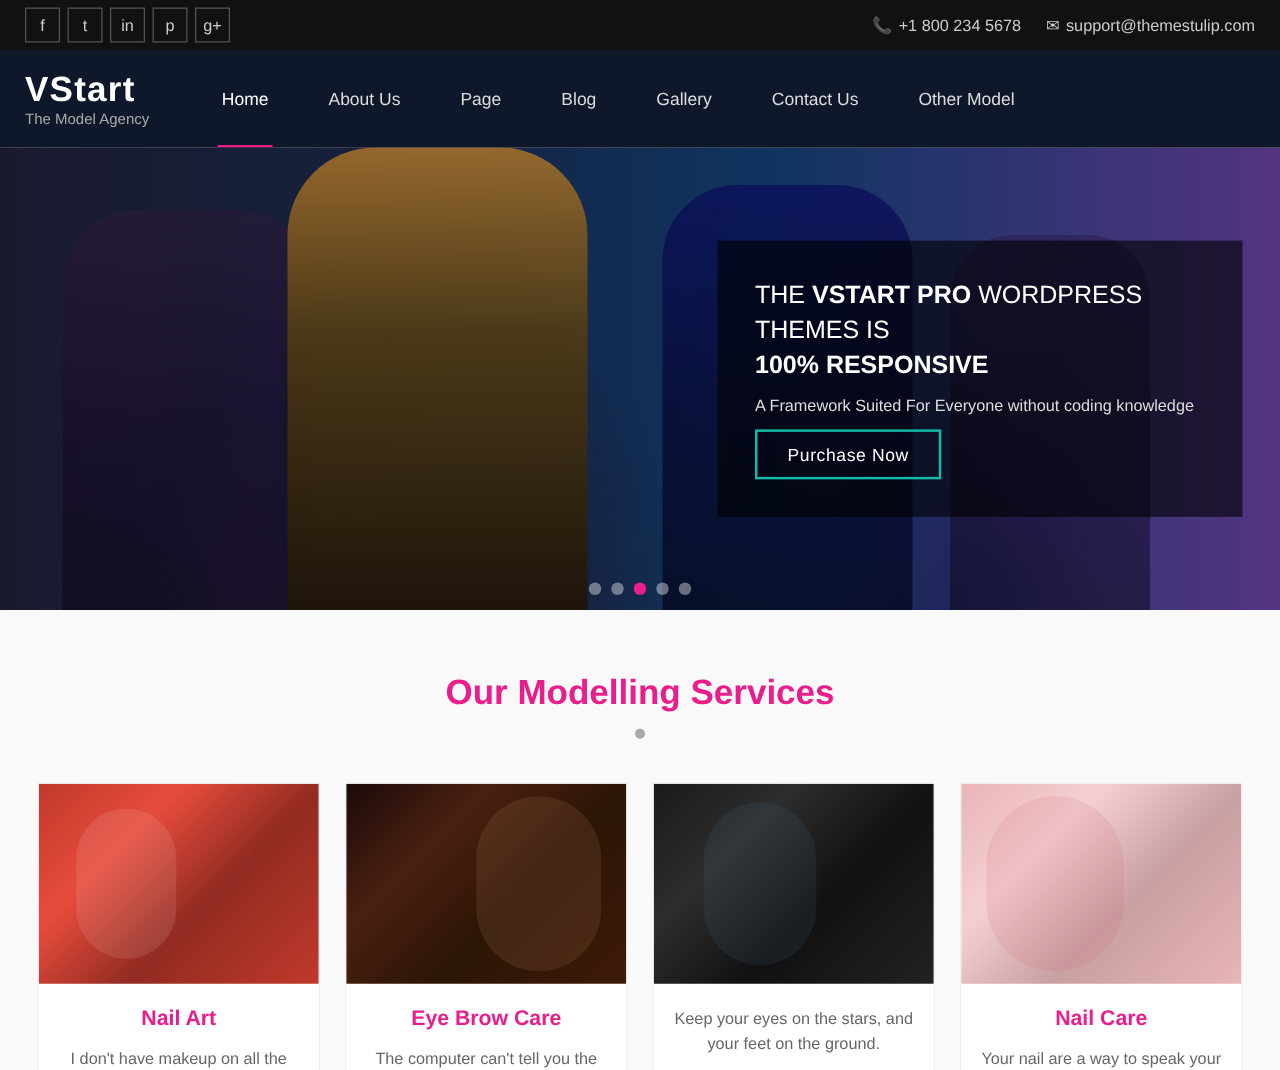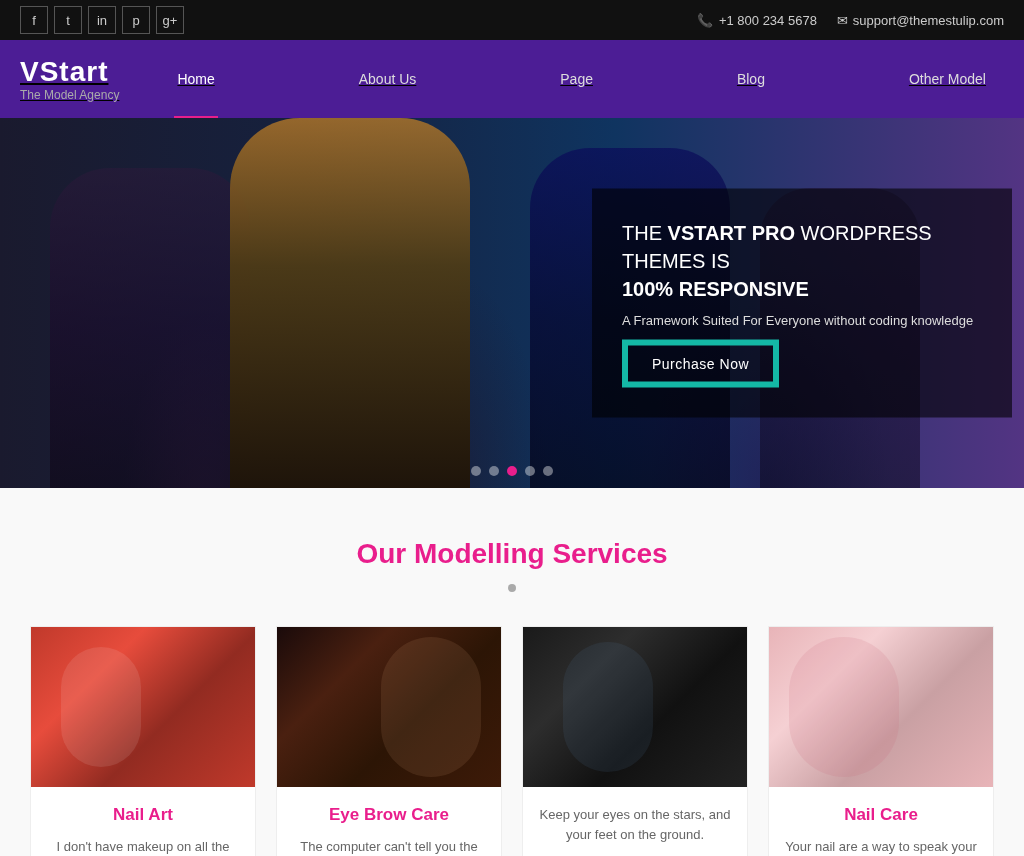--- a/index.html
+++ b/index.html
@@ -20,31 +20,30 @@
       width: 28px; height: 28px;
       border: 1px solid #555;
       display: flex; align-items: center; justify-content: center;
       color: #ccc; font-size: 13px; cursor: pointer;
     }
     .contact-info { display: flex; gap: 20px; align-items: center; }
     .contact-item { display: flex; align-items: center; gap: 5px; }
 
     
     .header {
-      background: #4c1d95;
+      background: #0f172a;
       display: flex;
       align-items: center;
       padding: 0 20px;
       height: 78px;
-      text-decoration: underline;
     }
     .logo { flex: 0 0 auto; margin-right: 40px; }
     .logo-title { color: #fff; font-size: 28px; font-weight: bold; letter-spacing: 1px; }
     .logo-sub { color: #aaa; font-size: 12px; text-align: center; }
-    .nav { display: flex; gap: 0; flex: 1; justify-content: space-between; }
+    .nav { display: flex; gap: 12px; flex: 1; justify-content: flex-start; }
     .nav-item {
       color: #ddd;
       font-size: 14px;
       padding: 0 18px;
       height: 78px;
       display: flex; align-items: center;
       cursor: pointer;
       position: relative;
       white-space: nowrap;
     }
@@ -106,42 +105,42 @@
     }
     .fig4 {
       width: 160px; height: 300px;
       background: linear-gradient(180deg, #2a1a4a 0%, #15082a 60%, #0a0515 100%);
       margin-left: 30px;
       border-radius: 50px 50px 0 0;
       opacity: 0.5;
     }
     .hero-text-box {
       position: absolute;
-      right: 12px; top: 50%;
+      right: 30px; top: 50%;
       transform: translateY(-50%);
       background: rgba(0,0,0,0.6);
       padding: 30px 30px;
       max-width: 420px;
     }
     .hero-heading {
       color: #fff;
       font-size: 20px;
       font-weight: 400;
       line-height: 1.4;
       margin-bottom: 10px;
     }
     .hero-heading strong { font-weight: 900; }
     .hero-sub {
       color: #ddd;
       font-size: 13px;
       margin-bottom: 12px;
     }
     .purchase-btn {
       display: inline-block;
-      border: 6px solid #14b8a6;
+      border: 2px solid #14b8a6;
       color: #fff;
       background: transparent;
       padding: 10px 24px;
       font-size: 14px;
       cursor: pointer;
       letter-spacing: 0.5px;
     }
     .slider-dots {
       position: absolute;
       bottom: 12px; left: 50%;
@@ -276,20 +275,22 @@
 <div class="header">
   <div class="logo">
     <div class="logo-title">VStart</div>
     <div class="logo-sub">The Model Agency</div>
   </div>
   <nav class="nav">
     <div class="nav-item active">Home</div>
     <div class="nav-item">About Us</div>
     <div class="nav-item">Page</div>
     <div class="nav-item">Blog</div>
+    <div class="nav-item">Gallery</div>
+    <div class="nav-item">Contact Us</div>
     <div class="nav-item">Other Model</div>
   </nav>
 </div>
 
 <div class="hero">
   <div class="hero-bg"></div>
   <div class="hero-overlay"></div>
   <div class="hero-figures">
     <div class="fig1"></div>
     <div class="fig2"></div>

